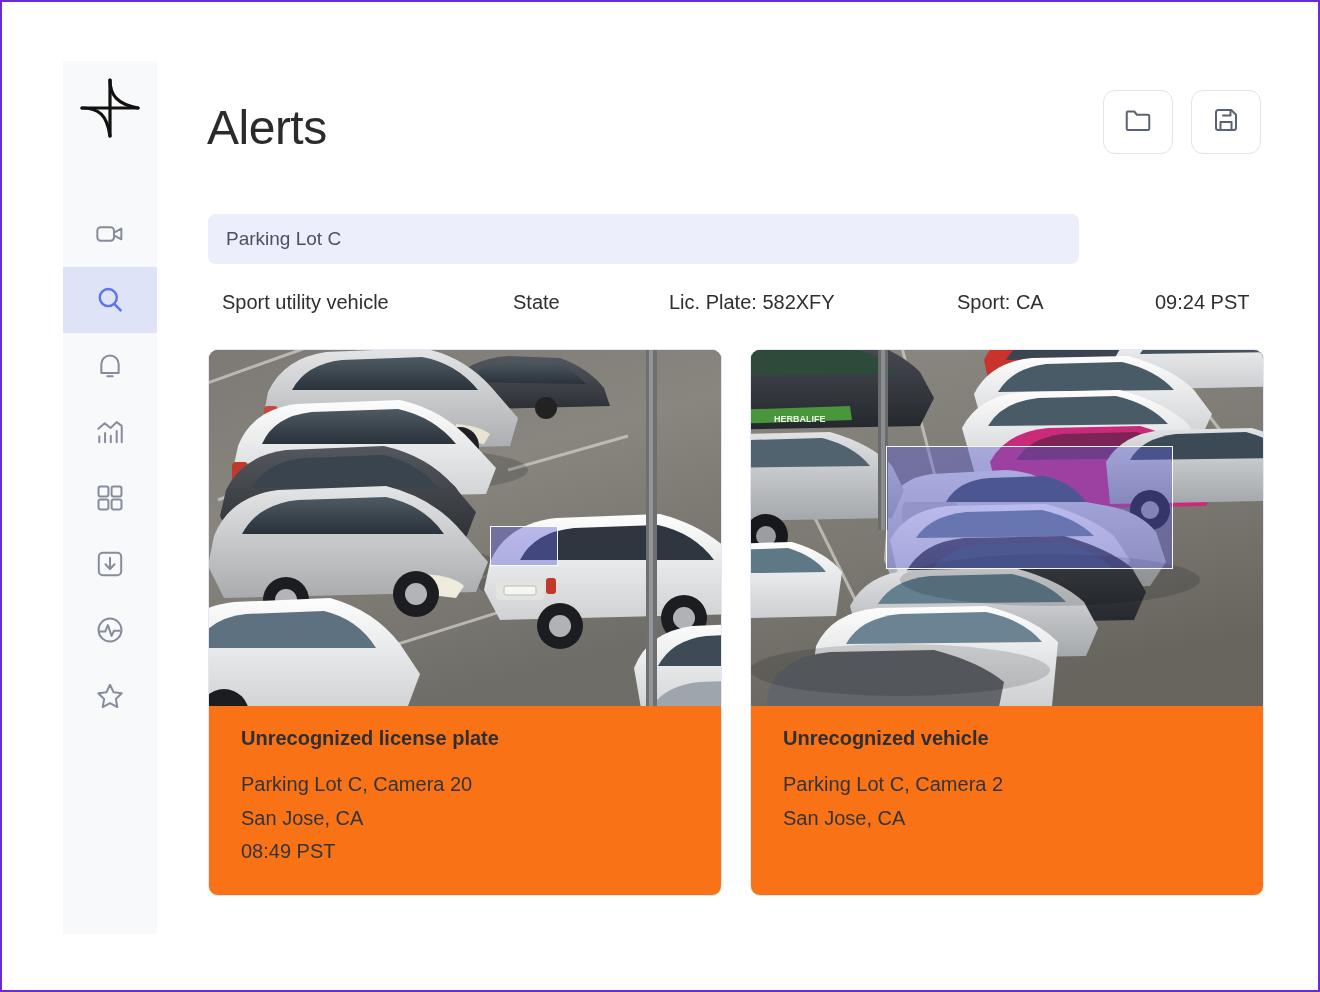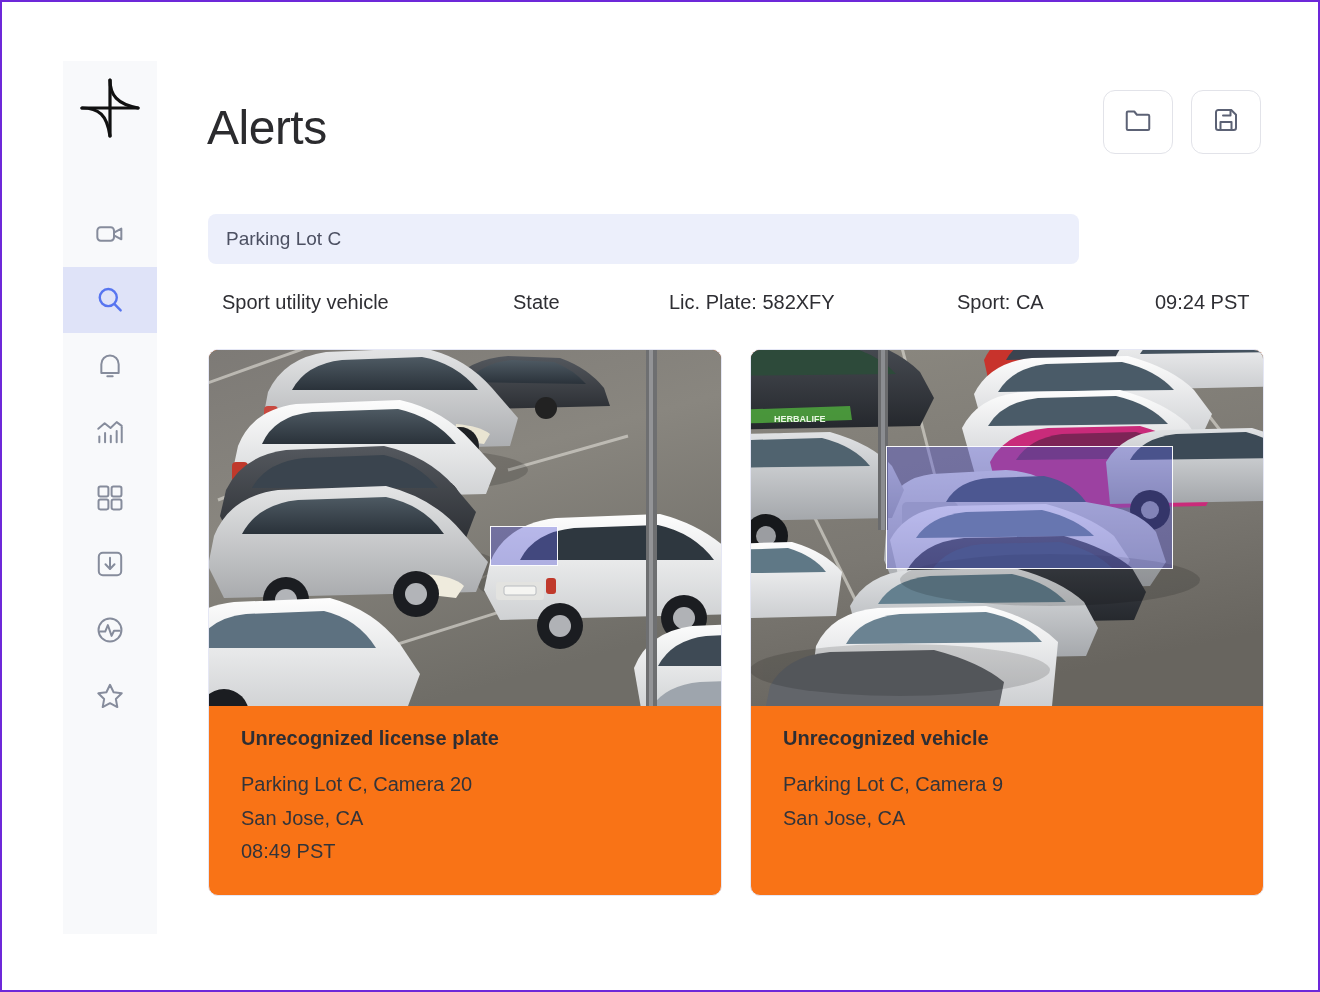--- a/index.html
+++ b/index.html
@@ -561,19 +561,19 @@
 
           <g fill="#000" opacity="0.14">
             <ellipse cx="300" cy="230" rx="150" ry="26"></ellipse>
             <ellipse cx="150" cy="320" rx="150" ry="26"></ellipse>
           </g>
         </svg>
         <div class="detect-box" style="left:26.4%; top:27.1%; width:56.0%; height:34.3%;"></div>
       </div>
       <div class="card-body">
         <div class="card-heading">Unrecognized vehicle</div>
-        <div class="card-line">Parking Lot C, Camera 9</div>
+        <div class="card-line">Parking Lot C, Camera 2</div>
         <div class="card-line">San Jose, CA</div>
       </div>
     </div>
 
   </div>
 </div>
 
 </body></html>

